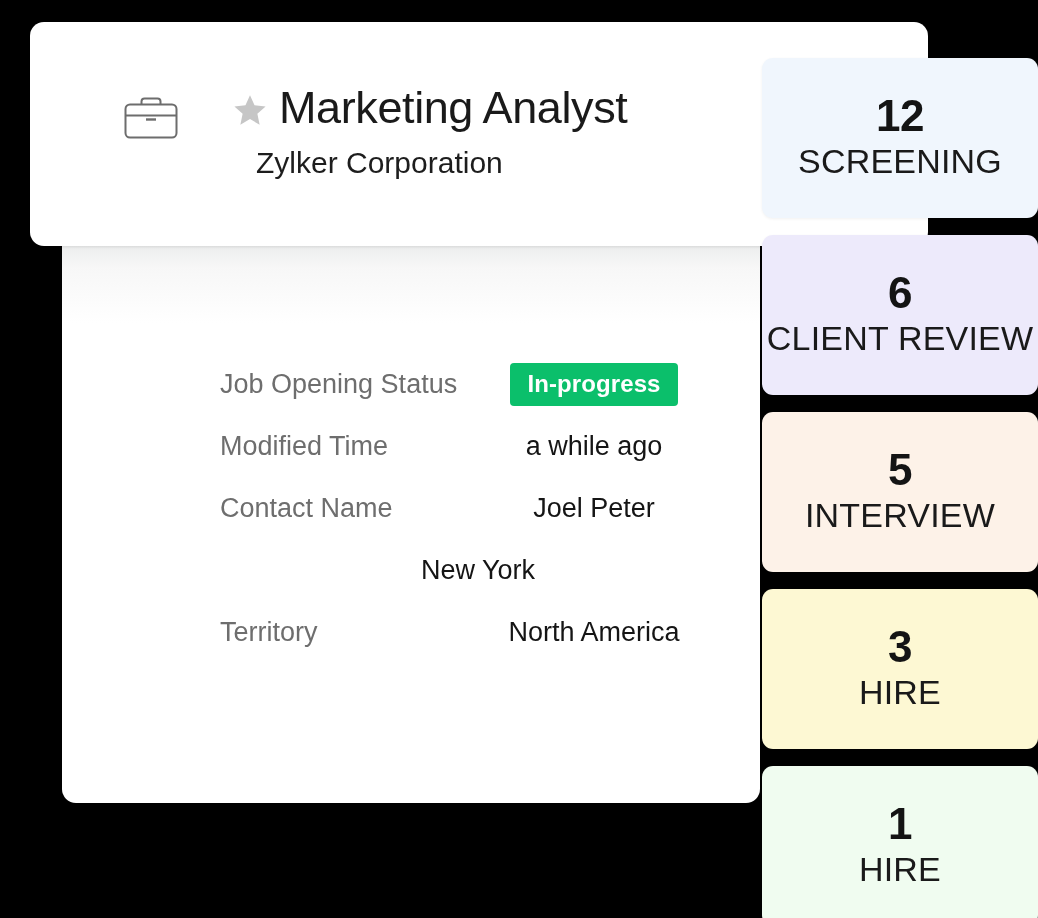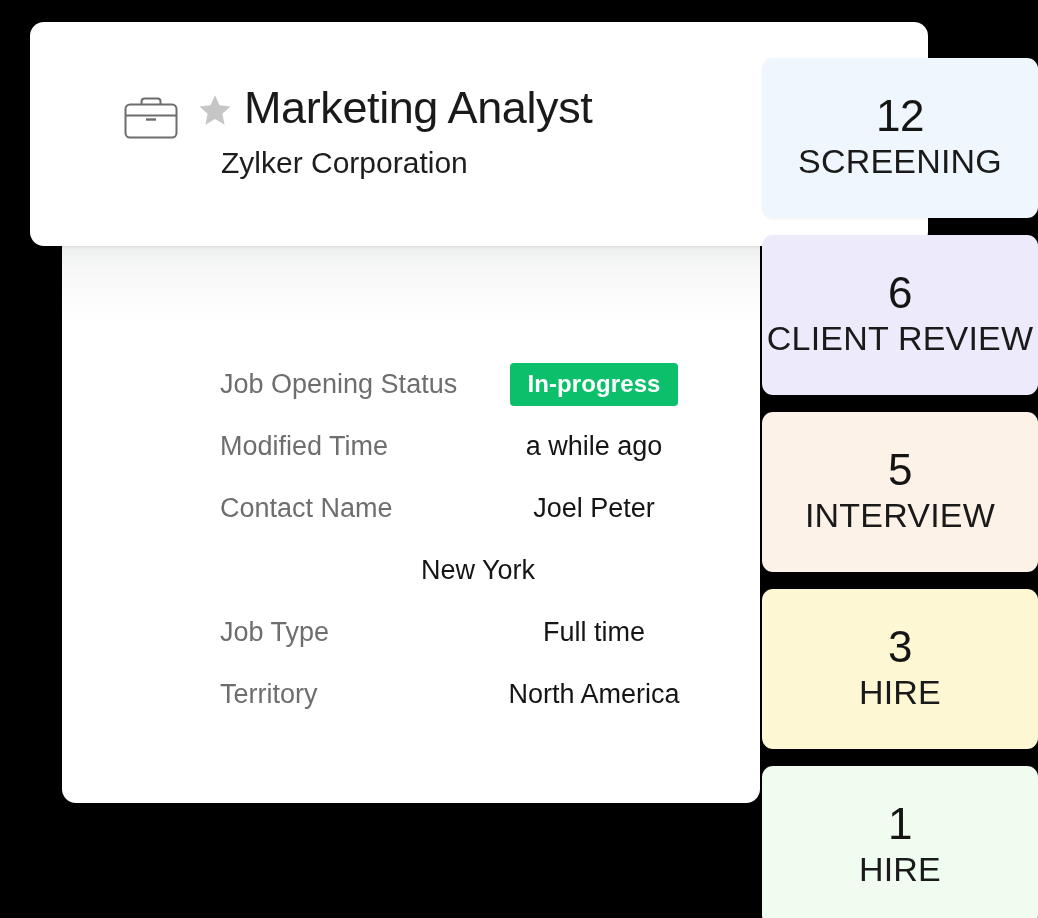--- a/index.html
+++ b/index.html
@@ -45,20 +45,21 @@
     border-radius: 14px;
     box-shadow: 0 1px 3px rgba(0,0,0,0.10);
   }
 
   .header-inner {
     position: absolute;
     left: 92px;
     top: 62px;
     display: flex;
     align-items: flex-start;
+    gap: 35px;
   }
 
   .briefcase-icon {
     width: 58px;
     height: 48px;
     flex: 0 0 auto;
     margin-top: 10px;
     margin-right: 18px;
   }
 
@@ -181,21 +182,21 @@
     margin-bottom: 17px;
     display: flex;
     flex-direction: column;
     align-items: center;
     justify-content: center;
     box-shadow: 0 1px 3px rgba(0,0,0,0.06);
   }
 
   .stat-count {
     font-size: 44px;
-    font-weight: 400;
+    font-weight: 700;
     color: #141414;
     line-height: 1.0;
     letter-spacing: -0.5px;
   }
 
   .stat-label {
     font-size: 34px;
     font-weight: 300;
     color: #1a1a1a;
     line-height: 1.15;
@@ -222,24 +223,20 @@
           <div class="detail-row">
             <span class="detail-label">Modified Time</span>
             <span class="detail-value">a while ago</span>
           </div>
           <div class="detail-row">
             <span class="detail-label">Contact Name</span>
             <span class="detail-value">Joel Peter</span>
           </div>
           <div class="detail-row">
             <span class="detail-value">New York</span>
-          </div>
-          <div class="detail-row">
-            <span class="detail-label">Job Type</span>
-            <span class="detail-value">Full time</span>
           </div>
           <div class="detail-row">
             <span class="detail-label">Territory</span>
             <span class="detail-value">North America</span>
           </div>
         </div>
     </div>
 
     <div class="record-header">
       <div class="header-inner">

